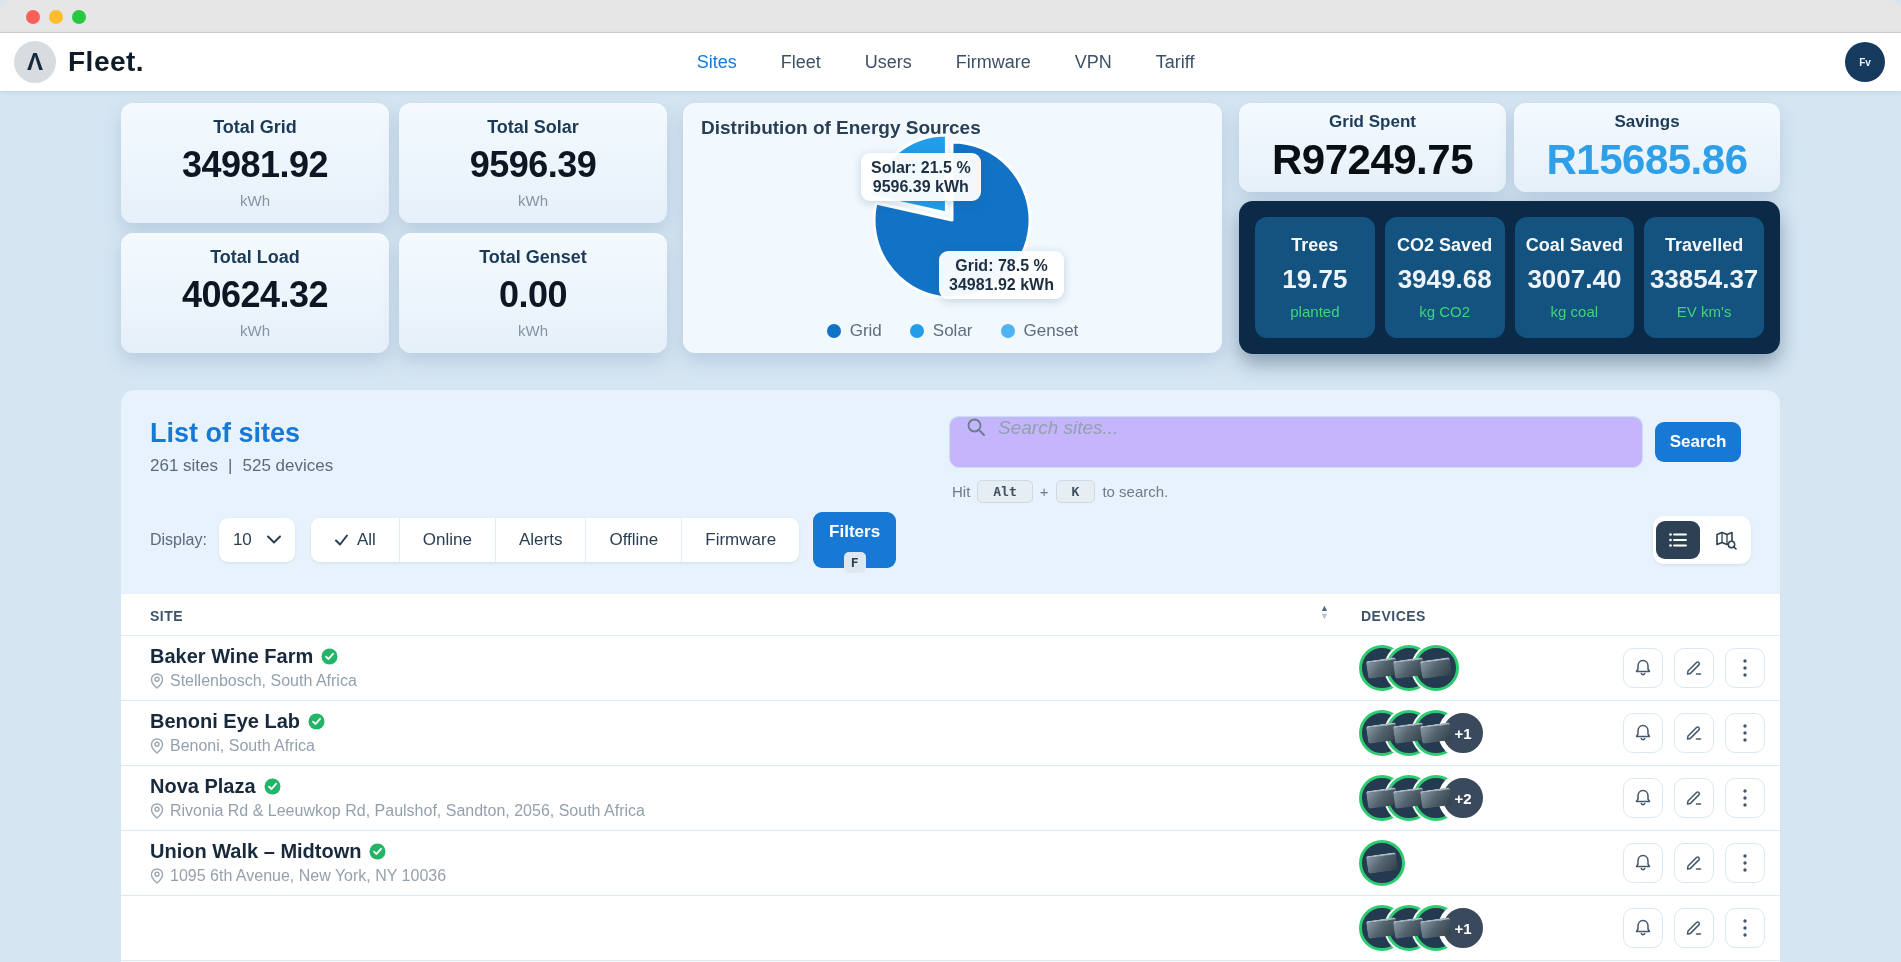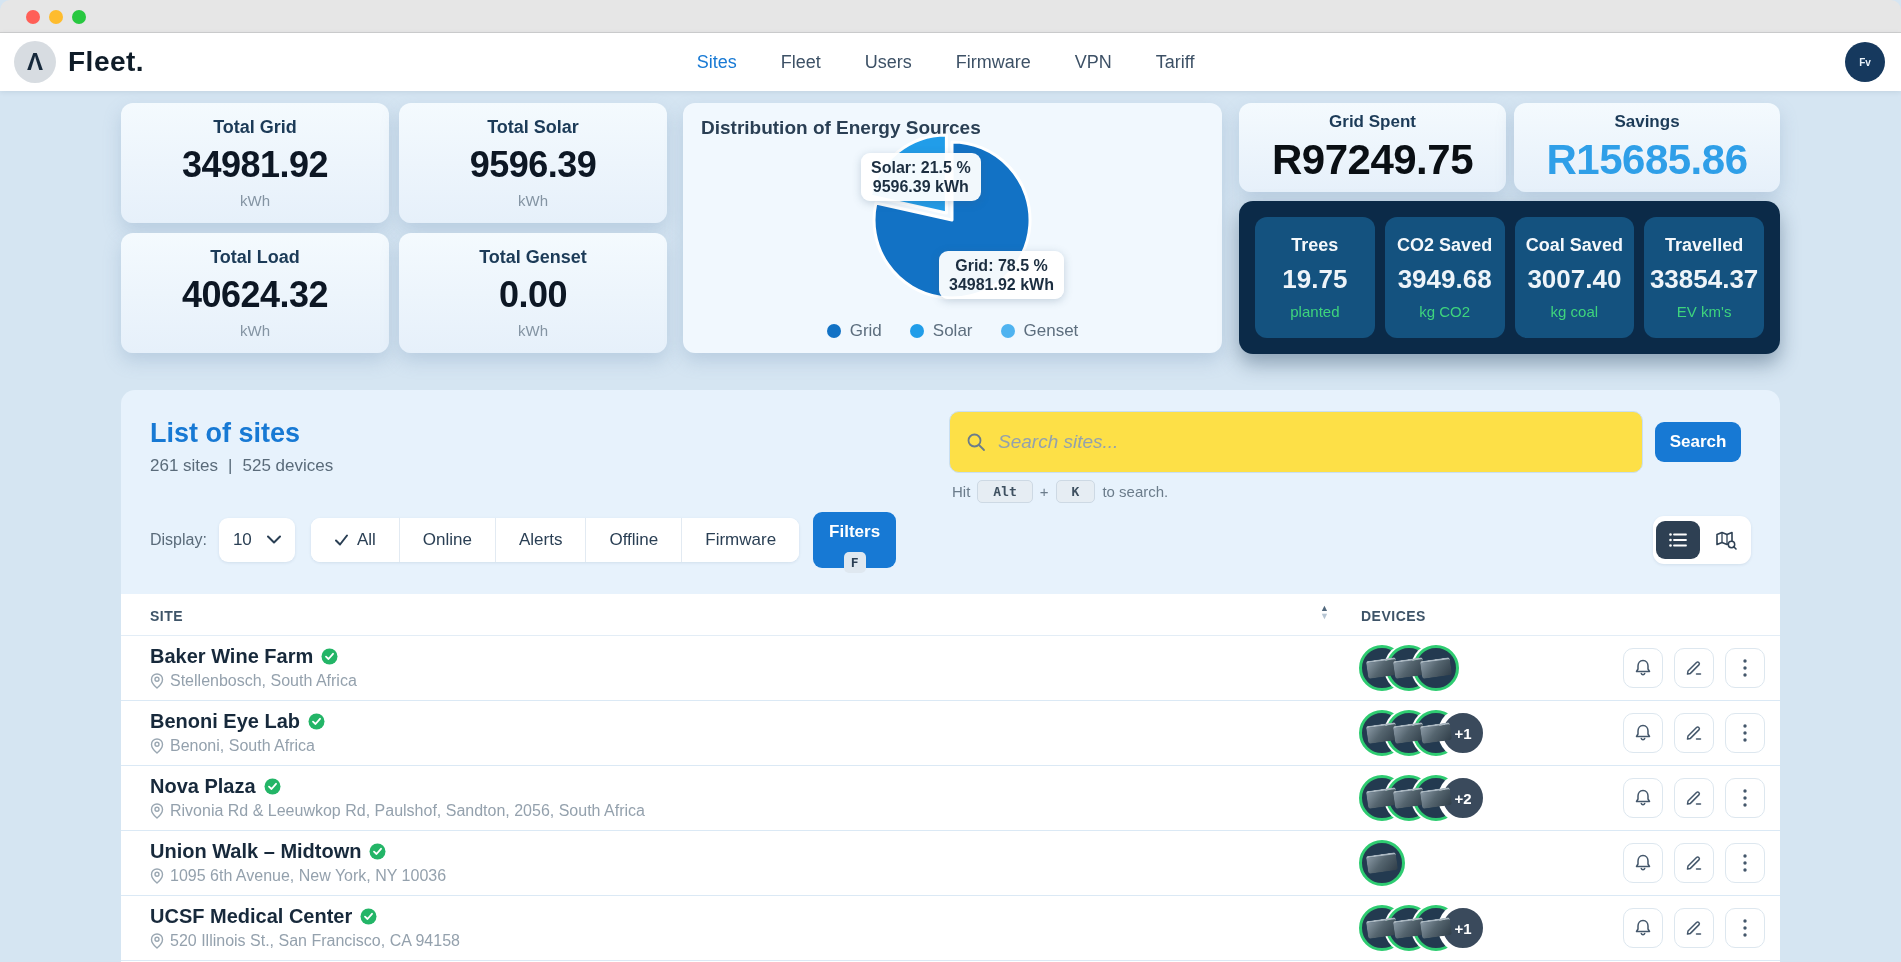--- a/index.html
+++ b/index.html
@@ -69,22 +69,22 @@
   .eco-value { font-size:26px; font-weight:bold; color:#eef4f9; }
   .eco-unit { font-size:15px; color:#3ed47d; }
 
   
   .panel { position:absolute; left:121px; top:390px; width:1659px; height:572px; background:#e7f2fc;
            border-radius:14px 14px 0 0; }
   .panel-title { position:absolute; left:29px; top:28px; font-size:27px; font-weight:bold; color:#1779d4; }
   .panel-counts { position:absolute; left:29px; top:66px; font-size:17px; color:#5a6b7a; display:flex; gap:10px; }
 
   .search-row { position:absolute; left:828px; top:27px; width:792px; height:50px; display:flex; align-items:center; }
-  .search-box { flex:1; height:62px; background:#fde047; border:1px solid #c9dff2; border-radius:10px;
-                display:flex; align-items:center; padding:0 16px; gap:12px; }
+  .search-box { flex:1; height:52px; background:#c4b5fd; border:1px solid #c9dff2; border-radius:10px;
+                display:flex; align-items:flex-start; padding:0 16px; gap:12px; }
   .search-box input { border:none; outline:none; background:transparent; font-style:italic; font-size:19px;
                       color:#42505c; flex:1; font-family:"Liberation Sans", sans-serif; }
   .search-box input::placeholder { color:#93a1ad; }
   .search-btn { margin-left:12px; width:86px; height:40px; background:#1779d4; border:none; border-radius:9px;
                 color:#ffffff; font-size:17px; font-weight:bold; cursor:pointer; font-family:"Liberation Sans", sans-serif; }
   .hint-row { position:absolute; left:831px; top:90px; display:flex; align-items:center; gap:7px;
               font-size:15px; color:#6b7c8b; }
   .kbd { font-family:"DejaVu Sans Mono", monospace; font-size:13px; font-weight:bold; color:#3e5060;
          background:#e6edf3; border:1px solid #cdd9e4; border-radius:5px; padding:3px 15px; }
 
@@ -543,36 +543,20 @@
           <svg width="6" height="20" viewBox="0 0 6 20">
             <circle cx="3" cy="3" r="1.7" fill="#44576b"></circle>
               <circle cx="3" cy="10" r="1.7" fill="#44576b"></circle>
               <circle cx="3" cy="17" r="1.7" fill="#44576b"></circle>
           </svg>
         </div>
       </div>
     </div>
 
     <div class="trow">
-      <div class="site-cell">
-        <div class="site-name-line">
-          <span class="site-name">UCSF Medical Center</span>
-          <svg width="17" height="17" viewBox="0 0 17 17">
-            <circle cx="8.5" cy="8.5" r="8" fill="#23b567"></circle>
-            <polyline points="5,8.7 7.5,11 12,5.8" fill="none" stroke="#ffffff" stroke-width="1.8" stroke-linecap="round" stroke-linejoin="round"></polyline>
-          </svg>
-        </div>
-        <div class="site-addr-line">
-          <svg width="14" height="16" viewBox="0 0 14 16">
-            <path d="M7,1 C3.9,1 1.5,3.4 1.5,6.4 C1.5,10.4 7,15 7,15 C7,15 12.5,10.4 12.5,6.4 C12.5,3.4 10.1,1 7,1 Z" fill="none" stroke="#9aa7b2" stroke-width="1.4"></path>
-            <circle cx="7" cy="6.2" r="2" fill="none" stroke="#9aa7b2" stroke-width="1.4"></circle>
-          </svg>
-          <span class="site-addr">520 Illinois St., San Francisco, CA 94158</span>
-        </div>
-      </div>
       <div class="devices-cell">
           <div class="dev-avatar">
             <span class="dev-img"></span>
           </div>
           <div class="dev-avatar">
             <span class="dev-img"></span>
           </div>
           <div class="dev-avatar">
             <span class="dev-img"></span>
           </div>

